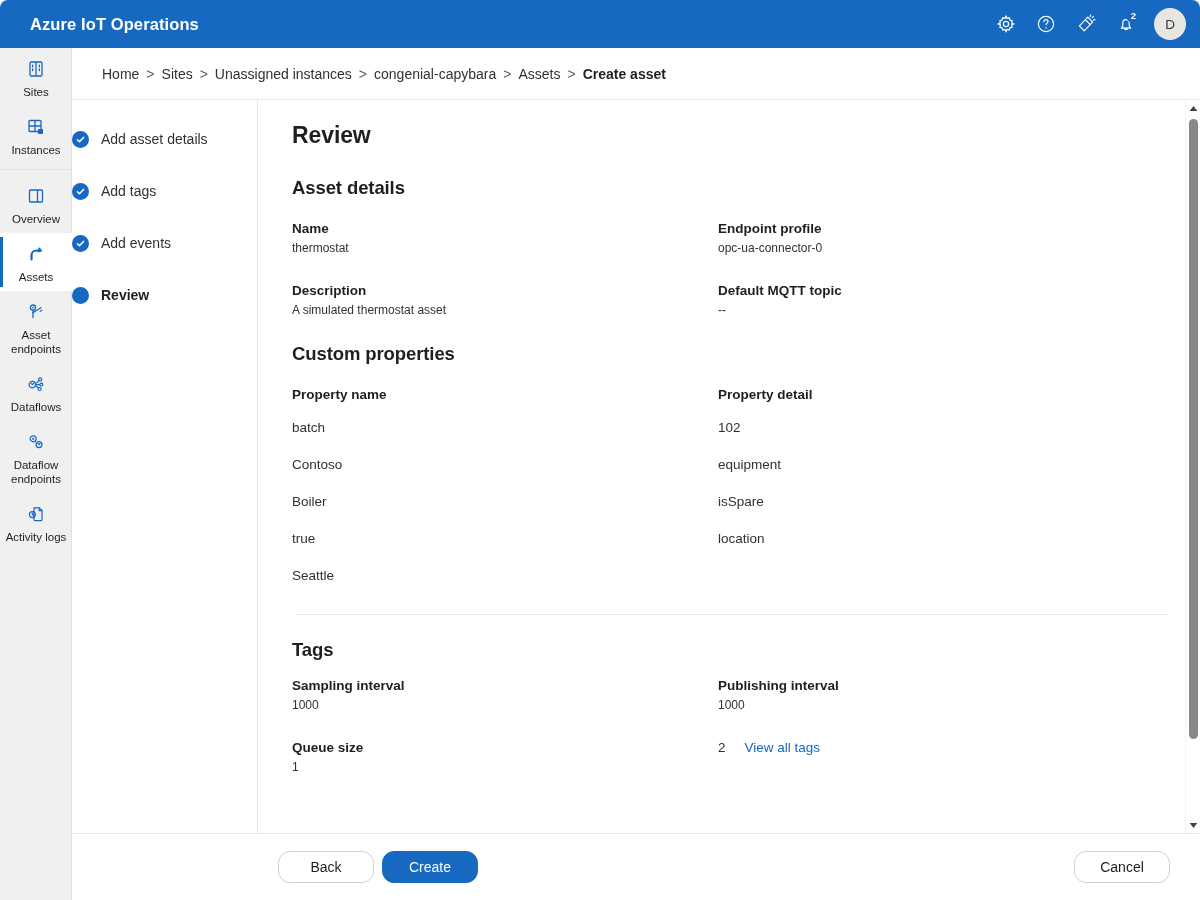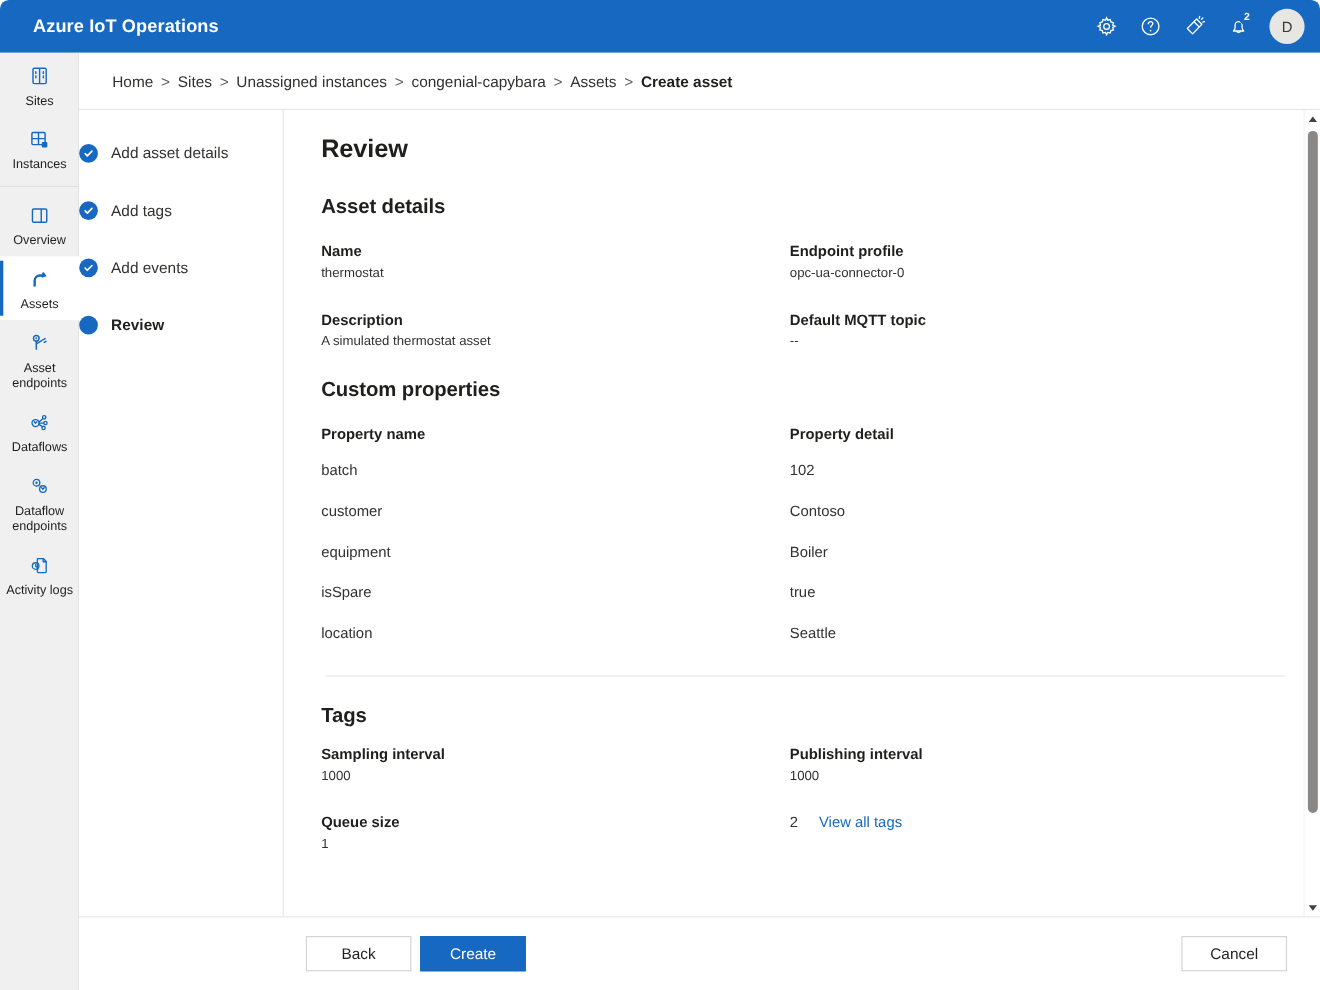--- a/index.html
+++ b/index.html
@@ -273,21 +273,21 @@
     border-top: 1px solid #e6e6e6;
     display: flex; align-items: center;
     padding: 0 30px 0 206px;
   }
   .btn {
     height: 32px;
     min-width: 96px;
     padding: 0 16px;
     font-size: 14px;
     font-family: "Liberation Sans", sans-serif;
-    border-radius: 0;
+    border-radius: 12px;
     cursor: pointer;
     display: inline-flex; align-items: center; justify-content: center;
   }
   .btn-secondary {
     background: #ffffff;
     border: 1px solid #d1d1d1;
     color: #201f1e;
   }
   .btn-primary {
     background: #1668c1;
@@ -508,21 +508,20 @@
 
         <div class="h2" style="margin-top:26px;">Custom properties</div>
 
         <div class="props">
           <div class="prop-head">Property name</div>
           <div class="prop-head">Property detail</div>
 
           <div class="prop-cell">batch</div>
           <div class="prop-cell">102</div>
 
-          <div class="prop-cell">customer</div>
           <div class="prop-cell">Contoso</div>
 
           <div class="prop-cell">equipment</div>
           <div class="prop-cell">Boiler</div>
 
           <div class="prop-cell">isSpare</div>
           <div class="prop-cell">true</div>
 
           <div class="prop-cell">location</div>
           <div class="prop-cell">Seattle</div>

